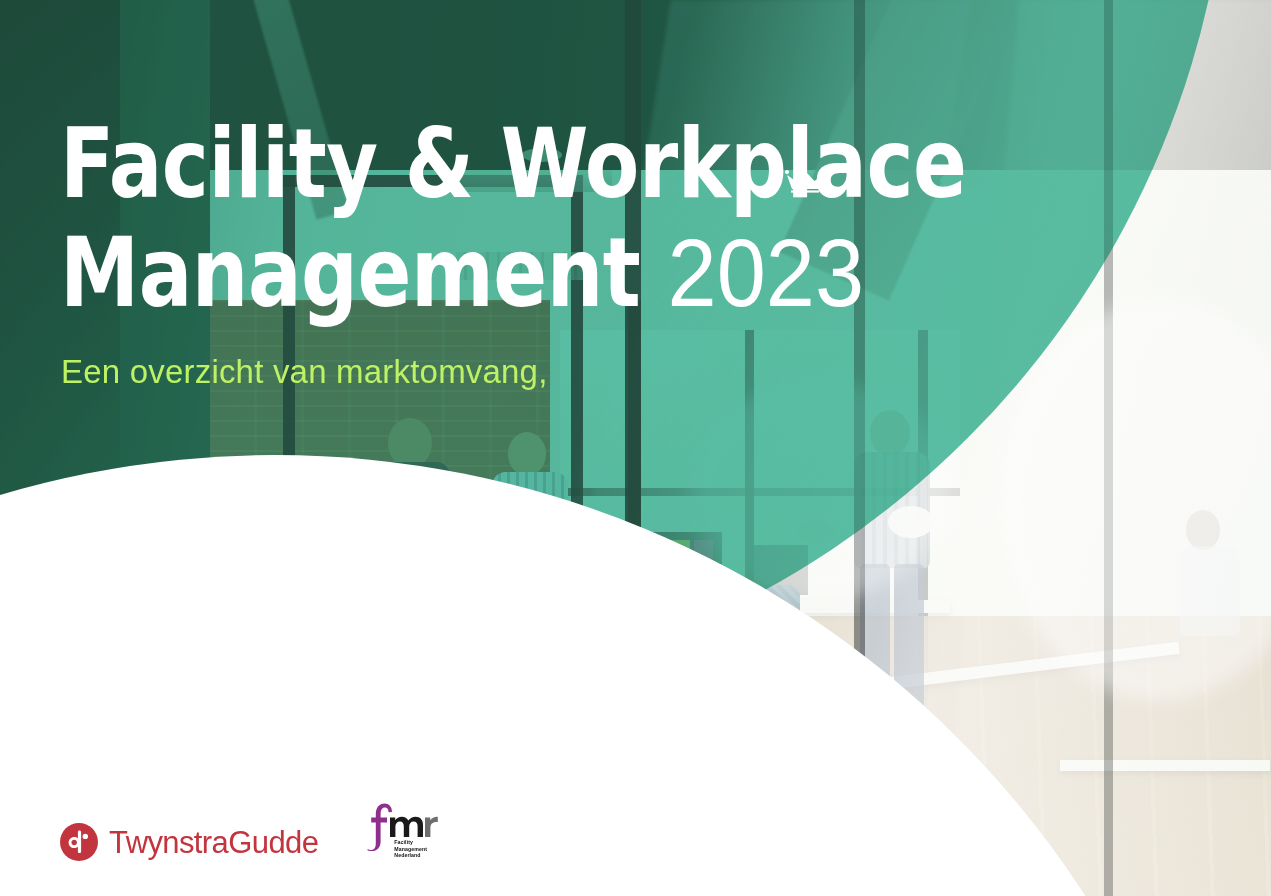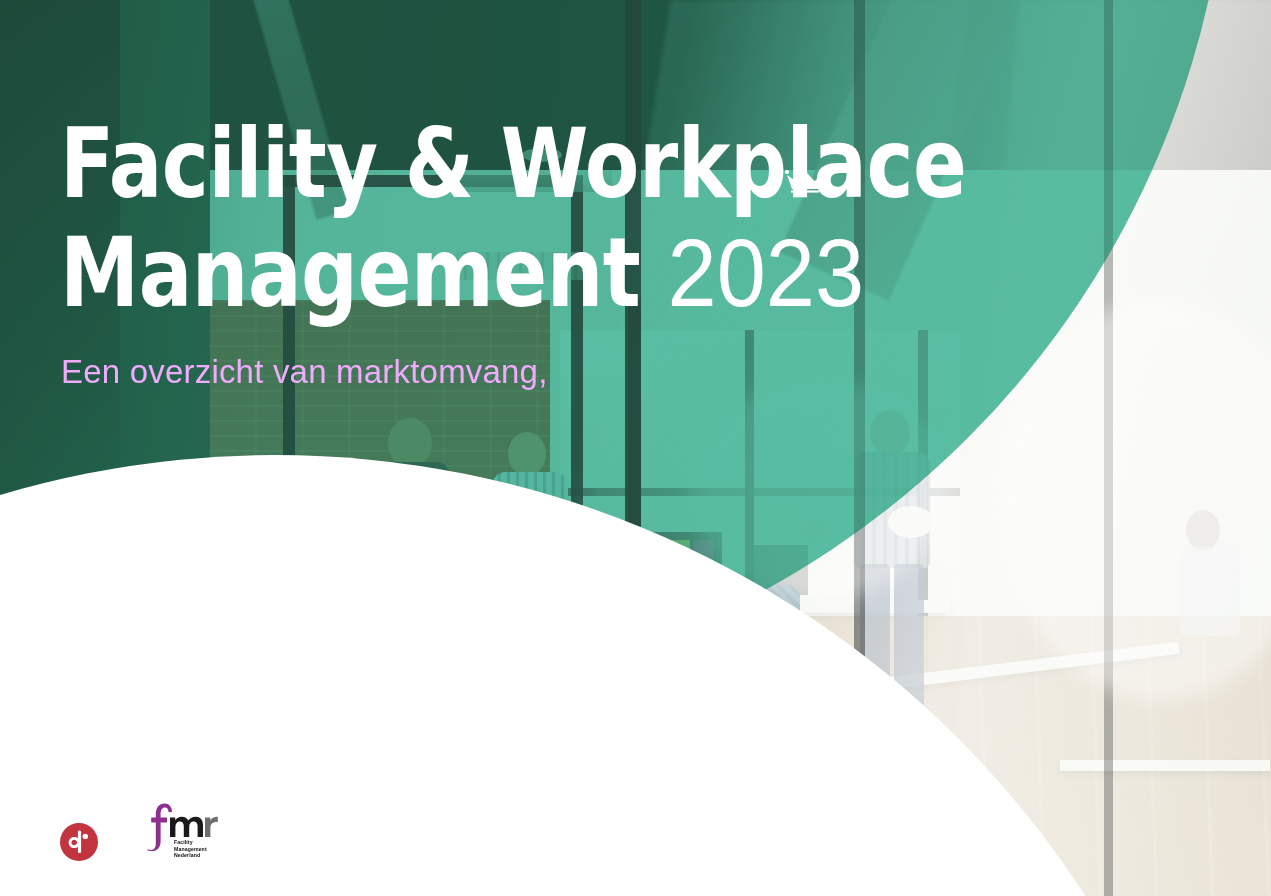--- a/index.html
+++ b/index.html
@@ -146,21 +146,21 @@
     font-weight:400;
     letter-spacing:0px;
   }
   .crown{
     position:absolute;left:783px;top:160px;
     width:44px;height:34px;
   }
   .subtitle{
     position:absolute;left:61px;top:316px;
     width:620px;
-    color:#f0abfc;
+    color:#bef264;
     font-family:"Liberation Sans","DejaVu Sans",sans-serif;
     font-weight:300;
     font-size:33px;
     line-height:1.42;
     letter-spacing:.2px;
     white-space:pre-line;
   }
 
   
   .logos{position:absolute;left:60px;bottom:35px;display:flex;align-items:flex-end;gap:48px;}
@@ -326,20 +326,21 @@
 
   <div class="logos">
 
     <div class="tg-logo">
       <div class="tg-mark">
         <svg class="glyph" viewBox="0 0 38 38" xmlns="http://www.w3.org/2000/svg">
           <path d="M19.5 7.5 c-0.9 0 -1.6 0.7 -1.6 1.6 v6.2 c-1.0 -0.9 -2.3 -1.4 -3.7 -1.4 c-3.1 0 -5.6 2.5 -5.6 5.6 c0 3.1 2.5 5.6 5.6 5.6 c1.4 0 2.7 -0.5 3.7 -1.4 v4.8 c0 0.9 0.7 1.6 1.6 1.6 c0.9 0 1.6 -0.7 1.6 -1.6 V9.1 c0 -0.9 -0.7 -1.6 -1.6 -1.6 z M14.2 22.3 c-1.6 0 -2.8 -1.3 -2.8 -2.8 c0 -1.6 1.3 -2.8 2.8 -2.8 c1.6 0 2.8 1.3 2.8 2.8 c0 1.6 -1.3 2.8 -2.8 2.8 z" fill="#ffffff"></path>
           <circle cx="25.3" cy="13.4" r="2.7" fill="#ffffff"></circle>
         </svg>
       </div>
+      <div class="tg-word">TwynstraGudde</div>
     </div>
 
     <div class="fmn-logo">
       <svg class="fmn-svg" width="72" height="48" viewBox="0 0 72 48" xmlns="http://www.w3.org/2000/svg">
 
         <path d="M26 9 C26 3.5 22.8 0.5 18.6 0.5 C13.2 0.5 9.8 4.6 9.8 11.2 L9.8 14.4 L5.2 14.4 L5.2 19.6 L9.8 19.6 L9.8 40.5 C9.8 45.0 7.8 47.0 5.0 47.0 C3.6 47.0 2.4 46.5 1.6 45.7 L1.6 47.3 C2.8 47.9 4.2 48.2 5.8 48.2 C11.0 48.2 14.6 44.6 14.6 38.3 L14.6 19.6 L21.0 19.6 L21.0 14.4 L14.6 14.4 L14.6 11.0 C14.6 7.0 16.2 4.6 18.8 4.6 C21.2 4.6 22.6 6.4 22.6 9.2 Z" fill="#8e2f8e"></path>
 
         <path d="M24 34 L24 14.4 L29.2 14.4 L29.2 17.2 C30.7 15.0 33.0 13.8 35.8 13.8 C38.9 13.8 41.2 15.2 42.3 17.6 C44.0 15.1 46.6 13.8 49.6 13.8 C54.3 13.8 57.0 16.9 57.0 22.1 L57.0 34 L51.6 34 L51.6 23.2 C51.6 20.0 50.2 18.4 47.6 18.4 C44.9 18.4 43.2 20.4 43.2 23.6 L43.2 34 L37.8 34 L37.8 23.2 C37.8 20.0 36.4 18.4 33.9 18.4 C31.2 18.4 29.4 20.4 29.4 23.6 L29.4 34 Z" fill="#1a1a1a"></path>
 
         <path d="M59 34 L59 14.4 L64.2 14.4 L64.2 17.3 C65.8 15.1 68.2 13.8 71.0 13.8 L71.8 13.8 L71.8 19.0 C71.3 18.9 70.8 18.9 70.2 18.9 C66.7 18.9 64.4 21.1 64.4 24.6 L64.4 34 Z" fill="#6e6e6e"></path>

